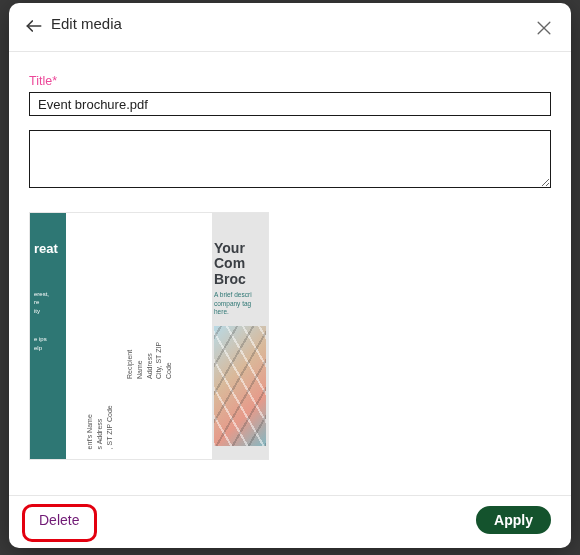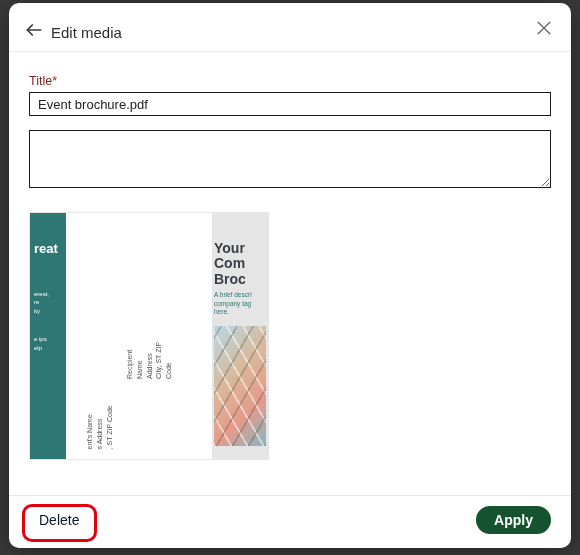--- a/index.html
+++ b/index.html
@@ -3,38 +3,38 @@
 <meta charset="utf-8">
 <style>
   * { box-sizing: border-box; margin: 0; padding: 0; }
   html, body { width: 580px; height: 555px; font-family: -apple-system, "Segoe UI", Arial, sans-serif; background: #3a3a3a; overflow: hidden; }
   .modal {
     position: absolute; left: 9px; top: 3px; width: 562px; height: 545px;
     background: #fff; border-radius: 10px; box-shadow: 0 4px 30px rgba(0,0,0,.4);
     display: flex; flex-direction: column; overflow: hidden;
   }
   .modal-header {
-    display: flex; align-items: flex-end; padding: 12px 14px 10px 14px;
+    display: flex; align-items: flex-start; padding: 12px 14px 10px 14px;
     border-bottom: 1px solid #e6e6e6;
   }
   .back-btn { width: 22px; height: 22px; display: flex; align-items: center; justify-content: center; cursor: pointer; margin-right: 6px; }
   .modal-title { font-size: 15px; font-weight: 400; color: #2c2c2c; flex: 1; }
   .close-btn { width: 26px; height: 26px; display:flex; align-items:center; justify-content:center; cursor:pointer; color:#666; }
   .modal-body {
     flex: 1; position: relative; overflow: hidden;
     display: flex;
   }
   .scroll-area {
     flex: 1; overflow-y: scroll; padding: 16px 20px 0 20px;
   }
   
   .scroll-area::-webkit-scrollbar { width: 14px; }
   .scroll-area::-webkit-scrollbar-track { background: #f3f3f3; }
   .scroll-area::-webkit-scrollbar-thumb { background: #c9c9c9; border-radius: 2px; }
-  .field-label { font-size: 12.5px; color: #7f1d1d; margin: 6px 0 4px 0; display:block; }
+  .field-label { font-size: 12.5px; color: #ec4899; margin: 6px 0 4px 0; display:block; }
   .text-input, .textarea {
     width: 100%; border: 1px solid #1a1a1a; font-size: 13px;
     padding: 6px 8px; font-family: inherit; color:#222; background:#fff;
   }
   .text-input { height: 24px; }
   .textarea { height: 58px; resize: both; }
   .gap { height: 14px; }
   .thumb-wrap {
     width: 240px; height: 248px; border: 1px solid #e6e6e6; margin-top:6px;
     background:#fff; overflow:hidden; position:relative;
@@ -67,21 +67,21 @@
     background: repeating-linear-gradient(60deg, rgba(255,255,255,.5) 0 2px, transparent 2px 14px);
   }
   .bro-right .img::after {
     background: repeating-linear-gradient(-60deg, rgba(60,60,60,.25) 0 2px, transparent 2px 14px);
   }
   .modal-footer {
     display:flex; align-items:center; justify-content:space-between;
     padding: 10px 20px 14px 20px; border-top: 1px solid #e6e6e6;
   }
   .delete-btn {
-    background:none; border:none; color:#0f172a; font-size:14px; cursor:pointer;
+    background:none; border:none; color:#701a75; font-size:14px; cursor:pointer;
     padding: 6px 10px;
   }
   .apply-btn {
     background:#14532d; color:#fff; border:none; border-radius: 16px;
     font-size:14px; font-weight:600; padding: 6px 18px; cursor:pointer;
   }
   
   .delete-highlight {
     position:absolute; left:13px; bottom:6px; width:75px; height:38px;
     border: 3px solid #e3000f; border-radius: 10px; pointer-events:none;

